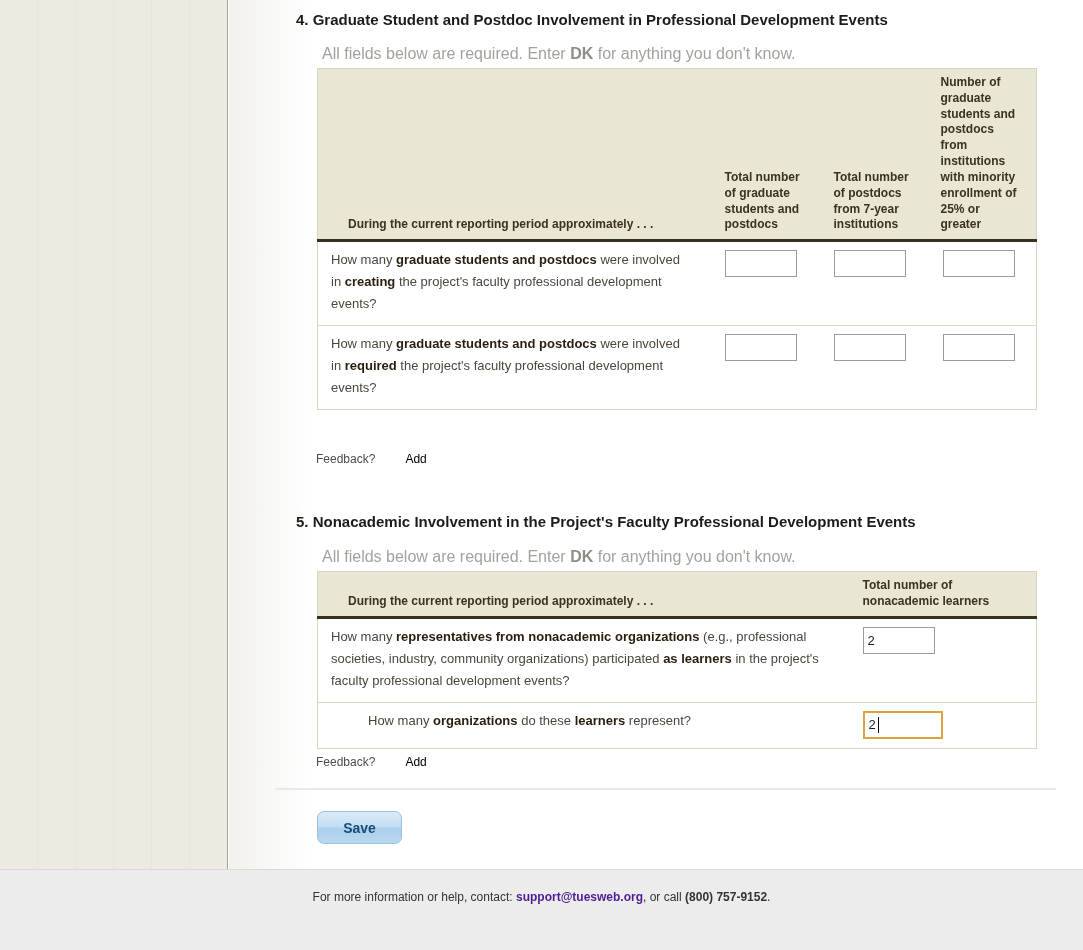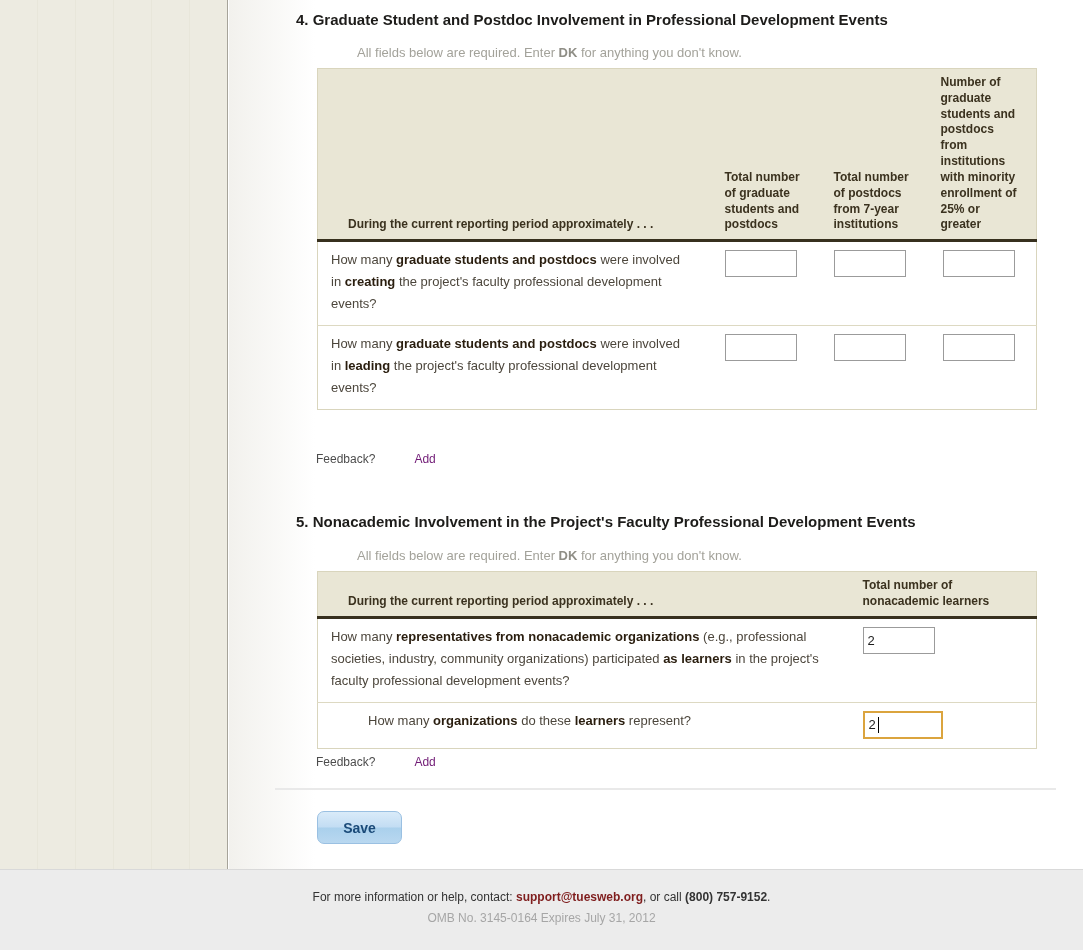--- a/index.html
+++ b/index.html
@@ -26,21 +26,21 @@
 
   .section-heading {
     position: absolute;
     font-size: 15px; font-weight: bold; color: #1d1c1a;
     white-space: nowrap;
   }
   #heading4 { left: 296px; top: 11px; }
   #heading5 { left: 296px; top: 513px; }
 
   .required-note {
-    position: absolute; font-size: 13px; color: #a3a29a; white-space: nowrap; margin-left: 35px;
+    position: absolute; font-size: 16px; color: #a3a29a; white-space: nowrap;
   }
   .required-note b { color: #8f8e86; }
   #subtitle4 { left: 322px; top: 45px; }
   #subtitle5 { left: 322px; top: 548px; }
 
   
   table.grid {
     position: absolute;
     border-collapse: collapse; table-layout: fixed;
     width: 719px; background: #ffffff;
@@ -92,21 +92,21 @@
   }
   .caret {
     position: absolute; left: 15px; top: 6px;
     width: 1px; height: 16px; background: #000;
   }
 
   
   .feedback { position: absolute; font-size: 12px; color: #4c4c4c; white-space: nowrap; }
   #feedback1 { left: 316px; top: 452px; }
   #feedback2 { left: 316px; top: 755px; }
-  .feedback a { color: #701a75; text-decoration: none; margin-left: 39px; cursor: pointer; }
+  .feedback a { color: #000000; text-decoration: none; margin-left: 30px; cursor: pointer; }
 
   #divider {
     position: absolute; left: 275px; top: 788px;
     width: 781px; height: 2px; background: #e9e9e9;
   }
 
   #save-button {
     position: absolute; left: 317px; top: 811px;
     width: 85px; height: 33px;
     border: 1px solid #9ac0e2; border-radius: 7px;
@@ -116,21 +116,21 @@
     cursor: pointer;
   }
 
   
   #footer {
     position: absolute; left: 0; top: 869px; width: 1083px; height: 81px;
     background: #ececec; border-top: 1px solid #d9d9d9;
     text-align: center; font-size: 12px;
   }
   #footer .f1 { margin-top: 20px; color: #333333; }
-  #footer .f1 a { color: #7f1d1d; font-weight: bold; text-decoration: none; cursor: pointer; }
+  #footer .f1 a { color: #4c1d95; font-weight: bold; text-decoration: none; cursor: pointer; }
   #footer .f1 b { color: #333333; }
   #footer .f2 { margin-top: 7px; color: #a6a6a6; }
   #footer .f3 { margin-top: 7px; color: #4c4c4c; }
 </style>
 </head>
 <body>
 
 <div id="sidebar"></div>
 <div id="content-shadow"></div>
 
@@ -159,21 +159,21 @@
           <input class="num" type="text" value="" style="">
         </td>
       <td class="in">
           <input class="num" type="text" value="" style="">
         </td>
       <td class="in">
           <input class="num" type="text" value="" style="">
         </td>
     </tr>
     <tr>
-      <td class="q"><span>How many </span><b>graduate students and postdocs</b><span> were involved in </span><b>leading</b><span> the project's faculty professional development events?</span></td>
+      <td class="q"><span>How many </span><b>graduate students and postdocs</b><span> were involved in </span><b>required</b><span> the project's faculty professional development events?</span></td>
       <td class="in">
           <input class="num" type="text" value="" style="">
         </td>
       <td class="in">
           <input class="num" type="text" value="" style="">
         </td>
       <td class="in">
           <input class="num" type="text" value="" style="">
         </td>
     </tr>
@@ -216,14 +216,13 @@
 </table>
 
 <div class="feedback" id="feedback2"><span>Feedback?</span><a>Add</a></div>
 
 <div id="divider"></div>
 
 <button id="save-button">Save</button>
 
 <div id="footer">
   <div class="f1"><span>For more information or help, contact: </span><a>support@tuesweb.org</a><span>, or call </span><b>(800) 757-9152</b><span>.</span></div>
-  <div class="f2">OMB No. 3145-0164 Expires July 31, 2012</div>
 </div>
 
 </body></html>

